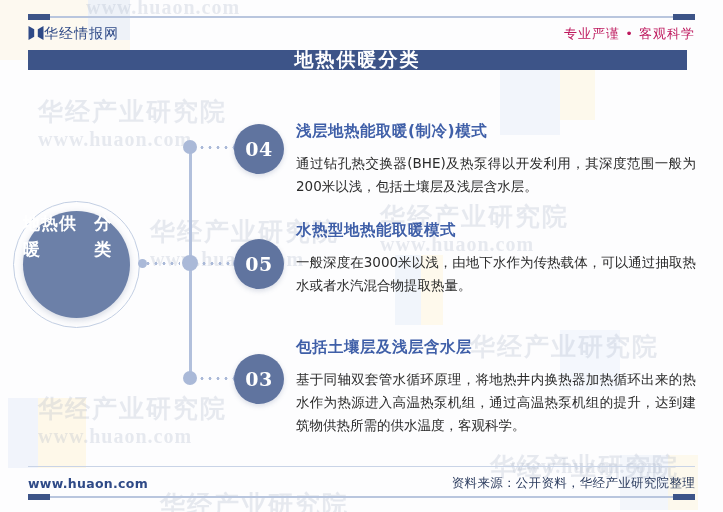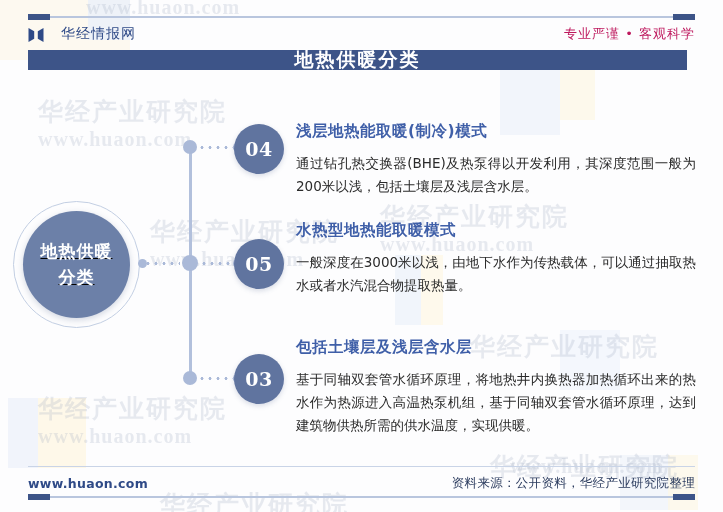--- a/index.html
+++ b/index.html
@@ -47,21 +47,21 @@
     content:"";position:absolute;top:-2px;width:22px;height:6px;background:#3d5488;
   }
   .top-rule:before{left:0;}
   .top-rule:after{right:0;}
 
   
   .header{
     position:absolute;left:28px;right:28px;top:20px;height:28px;
     display:flex;align-items:center;justify-content:space-between;
   }
-  .brand{display:flex;align-items:flex-end;gap:17px;}
+  .brand{display:flex;align-items:flex-start;gap:0;}
   .brand-logo{
     width:16px;height:16px;display:block;
   }
   .brand-name{
     font-size:14px;color:#2f4a87;letter-spacing:1px;
     font-family:"DejaVu Sans",sans-serif;
   }
   .slogan{
     font-size:13px;color:#be185d;letter-spacing:1px;
     font-family:"DejaVu Sans",sans-serif;
@@ -80,23 +80,22 @@
   
   .diagram{position:absolute;left:0;top:83px;width:723px;height:375px;}
 
   .hub-ring{
     position:absolute;left:13px;top:118px;width:127px;height:127px;
     border-radius:50%;border:1.5px solid #c3cfe3;box-sizing:border-box;
   }
   .hub{
     position:absolute;left:23px;top:128px;width:107px;height:107px;
     border-radius:50%;background:#6c80a8;
-    display:flex;flex-direction:column;align-items:center;justify-content:center;
+    display:flex;flex-direction:row;align-items:flex-start;justify-content:center;
     box-shadow:0 2px 6px rgba(80,100,140,.25);
-    text-decoration:underline;
   }
   .hub-line{
     color:#ffffff;font-size:17px;font-weight:bold;letter-spacing:1px;line-height:1.5;
     font-family:"DejaVu Sans",sans-serif;
   }
 
   
   .spine{
     position:absolute;left:189px;top:63px;width:2.5px;height:232px;
     background:#b2c0dc;
@@ -267,21 +266,21 @@
     <div class="item it-1">
       <p class="item-title">浅层地热能取暖(制冷)模式</p>
       <p class="item-body">通过钻孔热交换器(BHE)及热泵得以开发利用，其深度范围一般为200米以浅，包括土壤层及浅层含水层。</p>
     </div>
     <div class="item it-2">
       <p class="item-title">水热型地热能取暖模式</p>
       <p class="item-body">一般深度在3000米以浅，由地下水作为传热载体，可以通过抽取热水或者水汽混合物提取热量。</p>
     </div>
     <div class="item it-3">
       <p class="item-title">包括土壤层及浅层含水层</p>
-      <p class="item-body">基于同轴双套管水循环原理，将地热井内换热器加热循环出来的热水作为热源进入高温热泵机组，基于同轴双套管水循环原理，达到建筑物供热所需的供水温度，实现供暖。</p>
+      <p class="item-body">基于同轴双套管水循环原理，将地热井内换热器加热循环出来的热水作为热源进入高温热泵机组，通过高温热泵机组的提升，达到建筑物供热所需的供水温度，客观科学。</p>
     </div>
 
   </div>
 
   <div class="foot-rule-top"></div>
   <div class="footer">
     <div class="foot-left">www.huaon.com</div>
     <div class="foot-right">资料来源：公开资料，华经产业研究院整理</div>
   </div>
   <div class="bottom-rule"></div>

